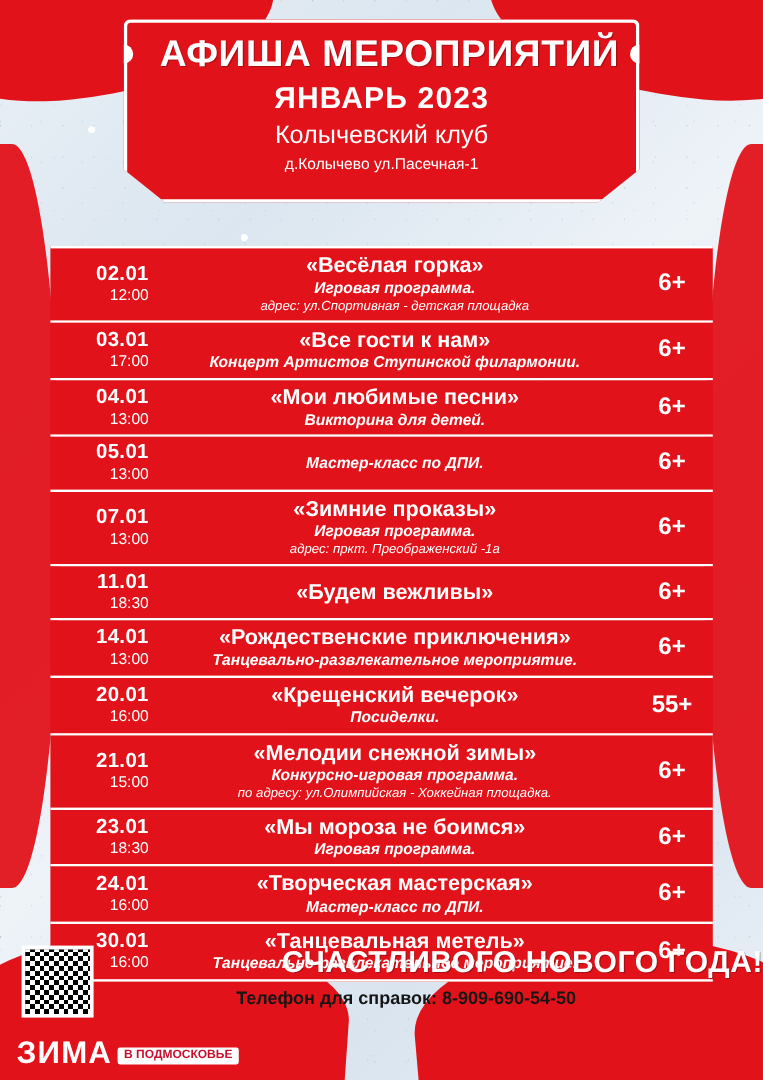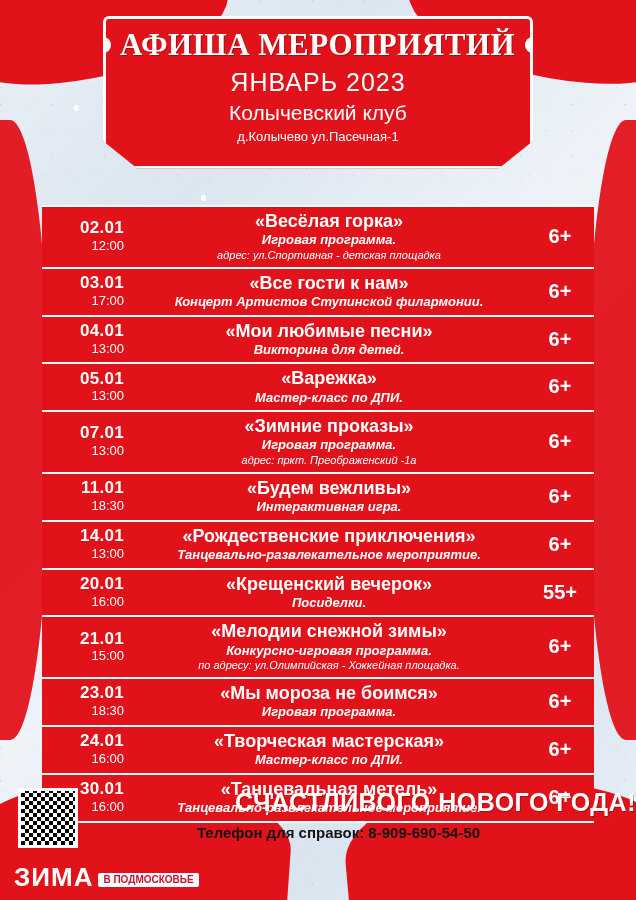--- a/index.html
+++ b/index.html
@@ -80,30 +80,29 @@
     width: 16px; height: 16px;
     background: #ffffff;
     border-radius: 50%;
   }
   .header-outline::before { left: -11px; }
   .header-outline::after  { right: -11px; }
   .title-main {
     color: #ffffff;
     font-size: 31px;
     font-weight: bold;
-    text-align: left;
+    text-align: right;
     letter-spacing: .5px;
     line-height: 1.05;
     text-shadow: 1px 1px 0 rgba(0,0,0,.25);
-    font-family: Liberation Serif, serif;
   }
   .title-month {
     color: #ffffff;
     font-size: 25px;
-    font-weight: normal;
+    font-weight: bold;
     text-align: center;
     margin-top: 6px;
     letter-spacing: 1px;
   }
   .title-club {
     color: #ffffff;
     font-size: 21px;
     text-align: center;
     margin-top: 4px;
   }
@@ -292,21 +291,20 @@
           <div class="ev-sub">Викторина для детей.</div>
         </div>
         <div class="col-age">6+</div>
       </div>
       <div class="event-row">
         <div class="col-date">
           <div class="date">05.01</div>
           <div class="time">13:00</div>
         </div>
         <div class="col-info">
-          <div class="ev-title">«Варежка»</div>
           <div class="ev-sub">Мастер-класс по ДПИ.</div>
         </div>
         <div class="col-age">6+</div>
       </div>
       <div class="event-row">
         <div class="col-date">
           <div class="date">07.01</div>
           <div class="time">13:00</div>
         </div>
         <div class="col-info">
@@ -316,21 +314,20 @@
         </div>
         <div class="col-age">6+</div>
       </div>
       <div class="event-row">
         <div class="col-date">
           <div class="date">11.01</div>
           <div class="time">18:30</div>
         </div>
         <div class="col-info">
           <div class="ev-title">«Будем вежливы»</div>
-          <div class="ev-sub">Интерактивная игра.</div>
         </div>
         <div class="col-age">6+</div>
       </div>
       <div class="event-row">
         <div class="col-date">
           <div class="date">14.01</div>
           <div class="time">13:00</div>
         </div>
         <div class="col-info">
           <div class="ev-title">«Рождественские приключения»</div>

